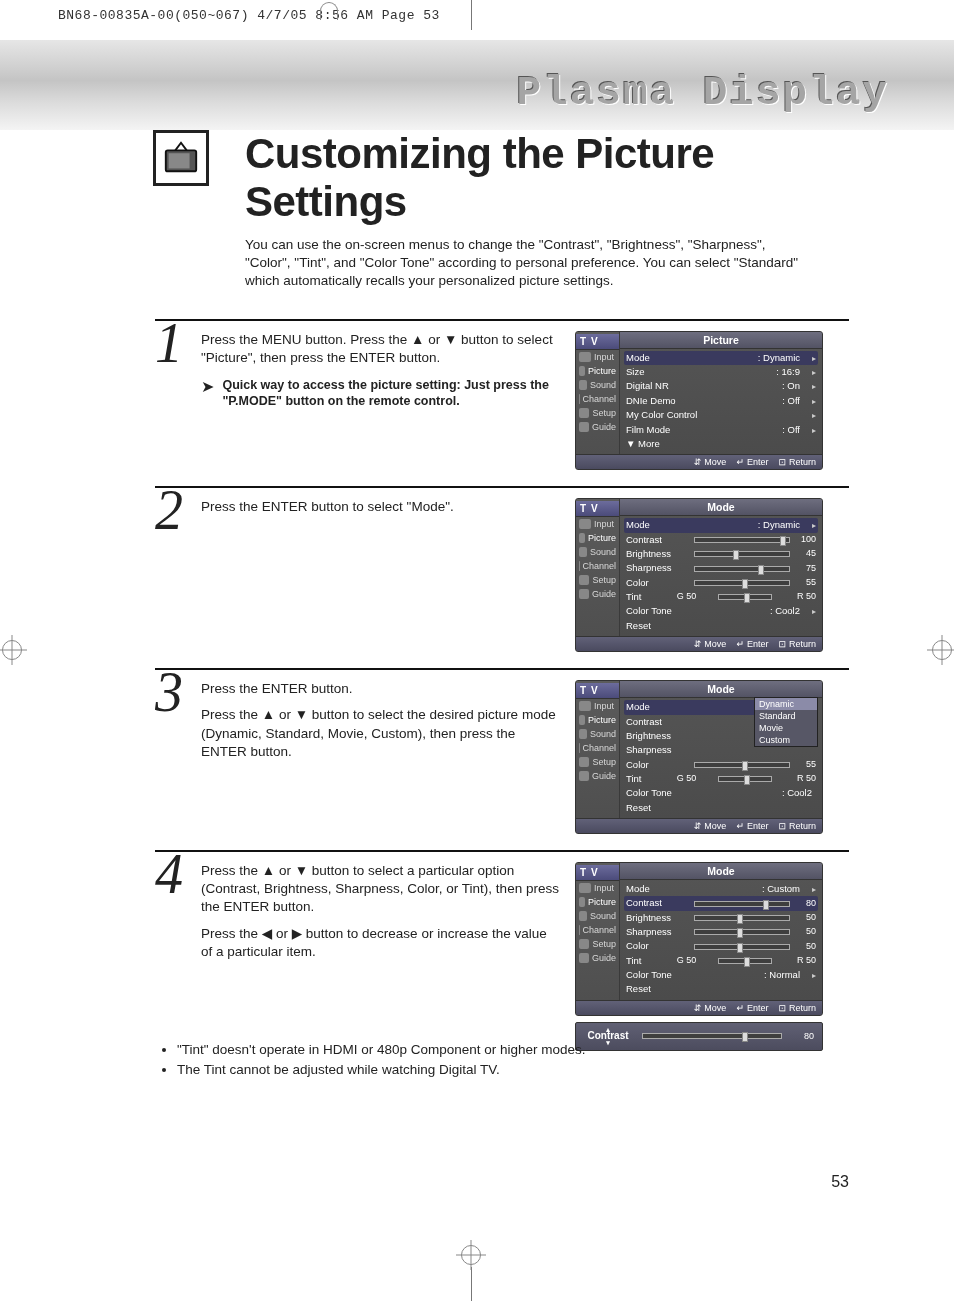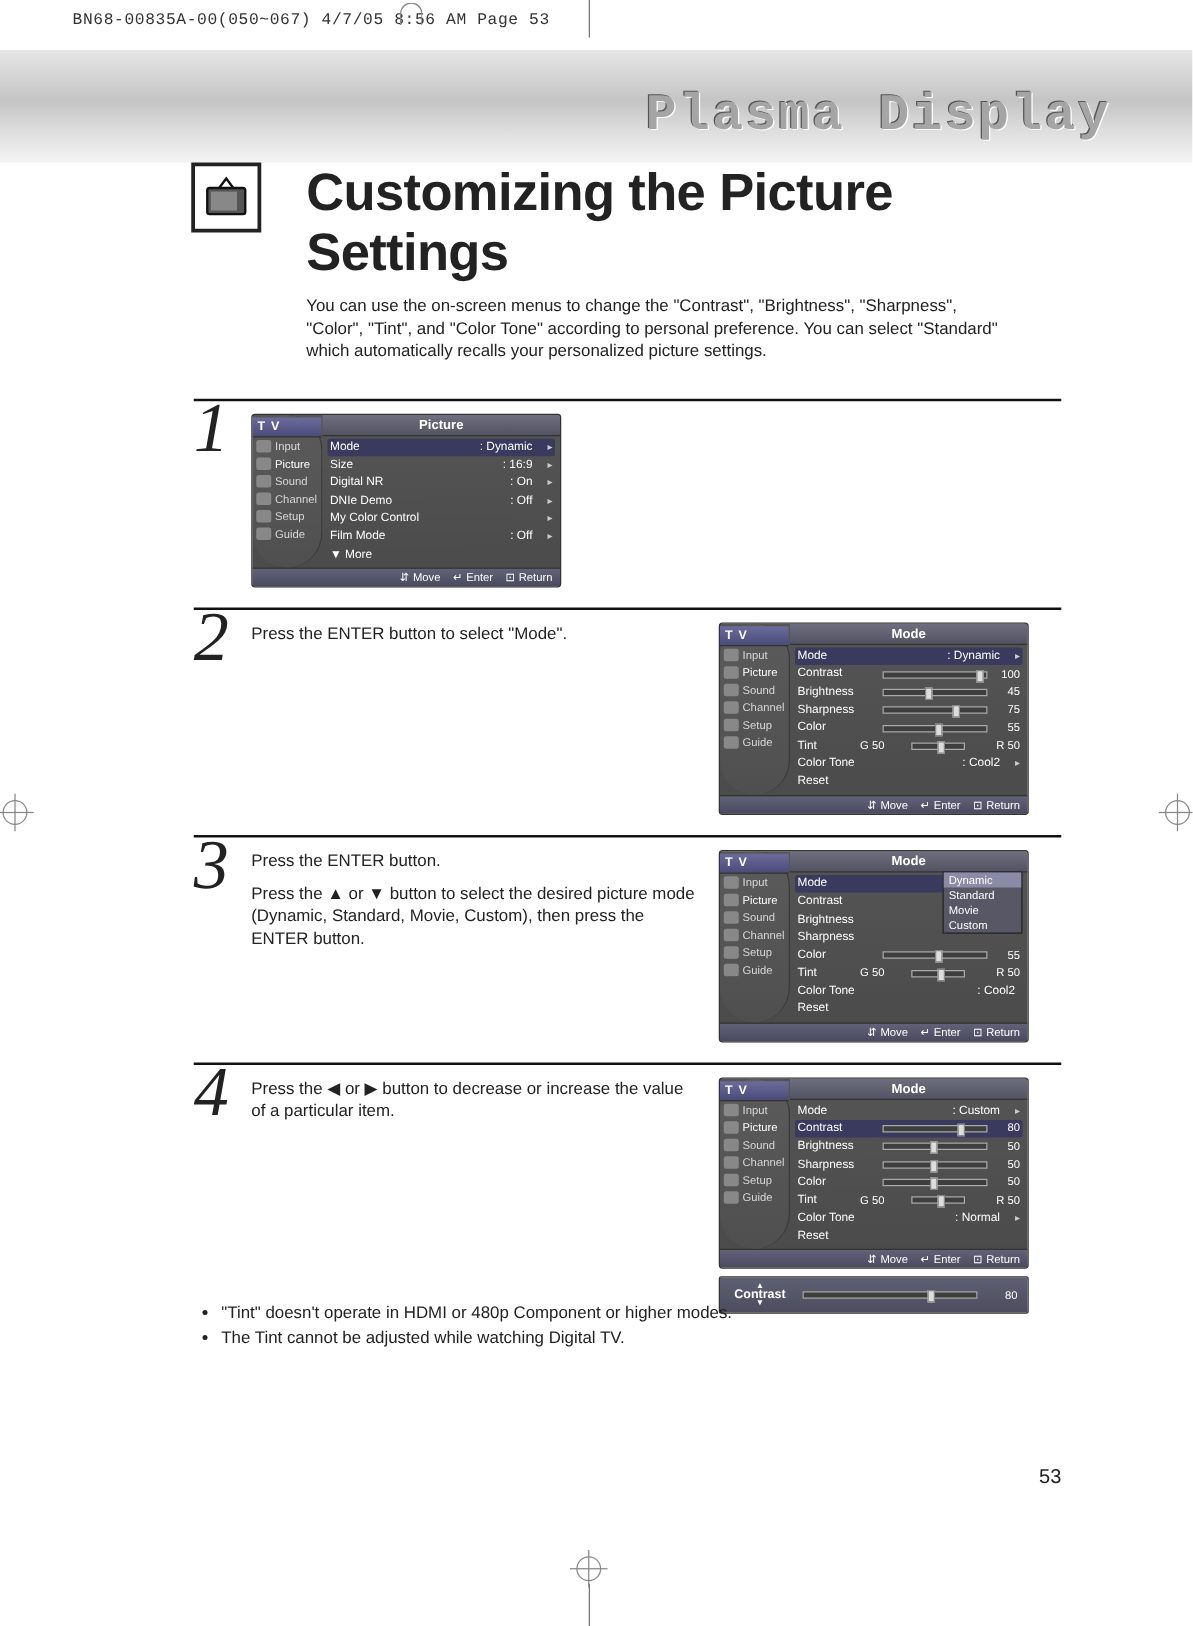--- a/index.html
+++ b/index.html
@@ -100,25 +100,24 @@
     width: 248px;
     background: linear-gradient(#555,#4a4a4a);
     border-radius: 3px;
     color: #fff;
     font-size: 10px;
     overflow: hidden;
     border: 1px solid #333;
   }
   .osd-body { display:flex; }
   .osd-side {
-    width: 56px;
+    width: 44px;
     background: linear-gradient(#5b5b5b,#4f4f4f);
     border-right:1px solid #3a3a3a;
     padding: 2px 0 0 0;
-    border-radius: 28px;
   }
   .osd-sideh {
     background: linear-gradient(#6c6c9c,#4b4b7a);
     border-bottom:1px solid #333;
     font-weight: 700;
     letter-spacing: 1px;
     padding: 2px 4px;
     font-size:10px;
   }
   .osd-side-item {
@@ -264,20 +263,27 @@
         <path d="M14 12 L20 4 L26 12" fill="none" stroke="#111" stroke-width="2"></path>
       </svg>
   </div>
   <h1>Customizing the Picture Settings</h1>
   <p class="intro">You can use the on-screen menus to change the "Contrast", "Brightness", "Sharpness", "Color", "Tint", and "Color Tone" according to personal preference. You can select "Standard" which automatically recalls your personalized picture settings.</p>
 
   <div class="steps">
 
     <div class="step">
       <div class="step-num">1</div>
+      <div class="step-text">
+        <p>Press the MENU button. Press the ▲ or ▼ button to select "Picture", then press the ENTER button.</p>
+        <div class="quicktip">
+          <span class="quicktip-ico">➤</span>
+          <span class="quicktip-txt">Quick way to access the picture setting: Just press the "P.MODE" button on the remote control.</span>
+        </div>
+      </div>
       <div class="osd">
         <div class="osd-body">
           <div class="osd-side">
             <div class="osd-sideh">T V</div>
             <div id="side1">
                 <div class="osd-side-item"><span class="ico"></span>Input</div>
                 <div class="osd-side-item sel"><span class="ico"></span>Picture</div>
                 <div class="osd-side-item"><span class="ico"></span>Sound</div>
                 <div class="osd-side-item"><span class="ico"></span>Channel</div>
                 <div class="osd-side-item"><span class="ico"></span>Setup</div>
@@ -497,20 +503,21 @@
           <span class="f-move">Move</span>
           <span class="f-enter">Enter</span>
           <span class="f-return">Return</span>
         </div>
       </div>
     </div>
 
     <div class="step">
       <div class="step-num">4</div>
       <div class="step-text">
+        <p>Press the ▲ or ▼ button to select a particular option (Contrast, Brightness, Sharpness, Color, or Tint), then press the ENTER button.</p>
         <p>Press the ◀ or ▶ button to decrease or increase the value of a particular item.</p>
       </div>
       <div class="osd-stack">
         <div class="osd">
           <div class="osd-body">
             <div class="osd-side">
               <div class="osd-sideh">T V</div>
               <div id="side4">
                   <div class="osd-side-item"><span class="ico"></span>Input</div>
                   <div class="osd-side-item sel"><span class="ico"></span>Picture</div>

